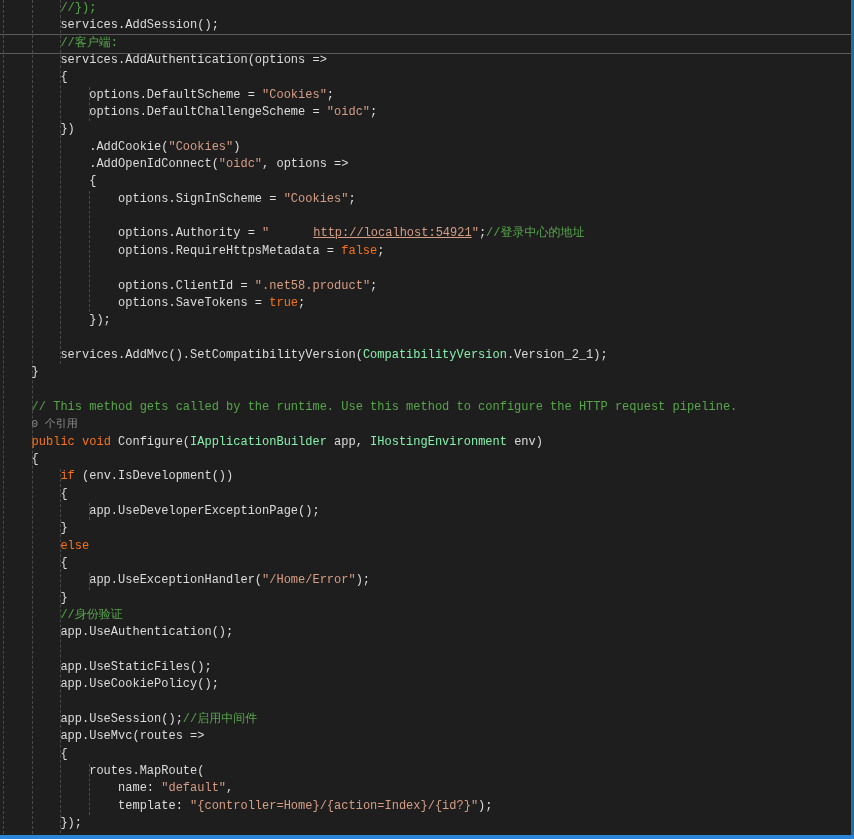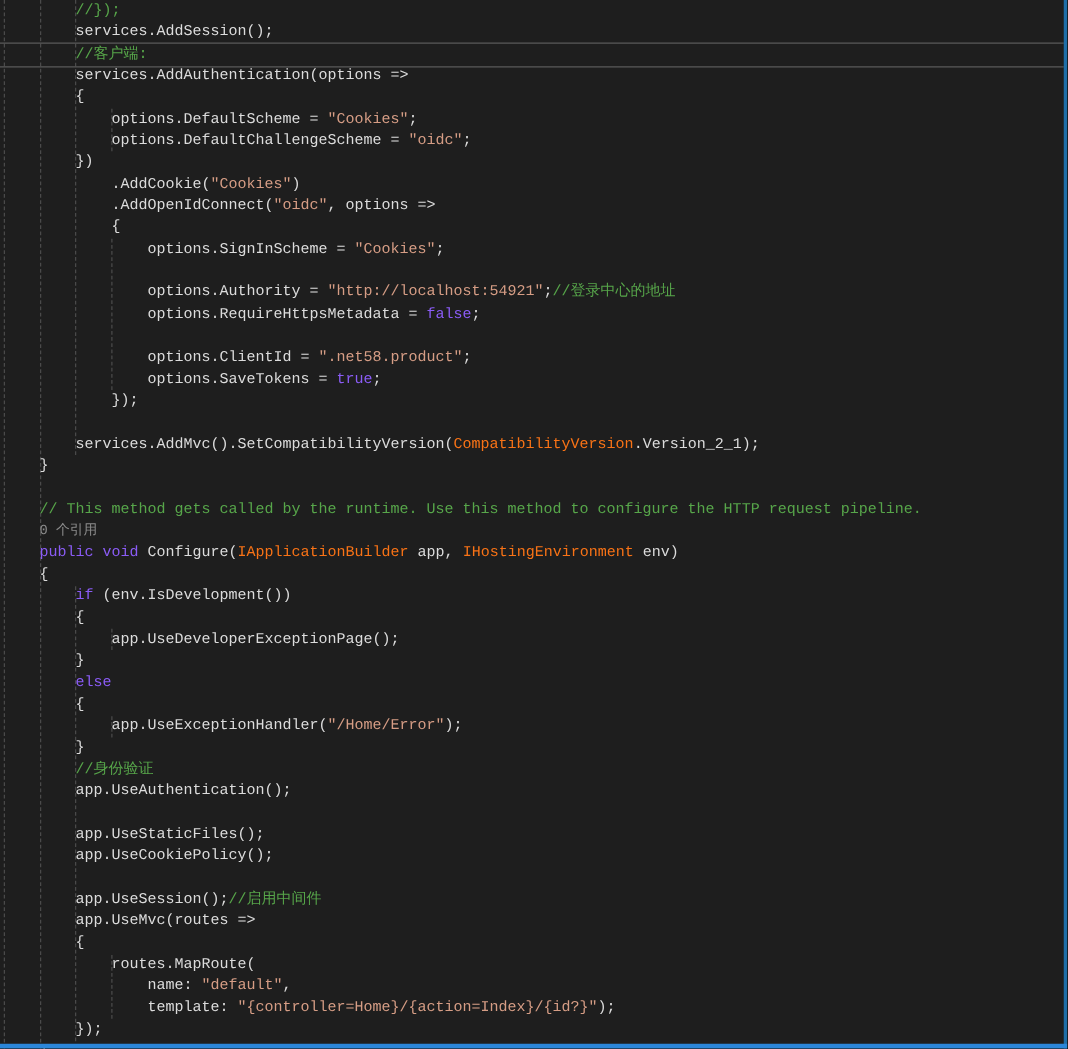--- a/index.html
+++ b/index.html
@@ -20,25 +20,25 @@
     z-index:2;
   }
   .code{
     position:absolute;top:0;left:-26px;z-index:3;
     white-space:pre;
     line-height:17.35px;
     color:#dcdcdc;
   }
   .ln{height:17.35px;}
   .seg-t{color:#dcdcdc;}
-  .seg-k{color:#8b5cf6;margin-top:24px;}
+  .seg-k{color:#f97316;margin-top:24px;}
   .seg-s{color:#d69d85;}
   .seg-c{color:#57a64a;}
-  .seg-y{color:#f97316;}
-  .seg-u{color:#d69d85;}
+  .seg-y{color:#86efac;}
+  .seg-u{color:#d69d85;text-decoration:underline;margin-left:44px;}
   .seg-l{color:#8c8c8c;font-size:11px;margin-top:34px;}
   .right-border{position:absolute;top:0;right:0;bottom:0;width:3px;z-index:4;}
   .bottom-bar{position:absolute;left:0;right:0;bottom:0;height:4px;z-index:5;}
 </style>
 </head>
 <body>
 
 <div class="editor" style="background: rgb(30, 30, 30);">
   <div class="guides">
       <div class="guide" style="left: 2.8px; top: 0px; height: 839px; border-left-color: rgb(74, 74, 74);"></div>

